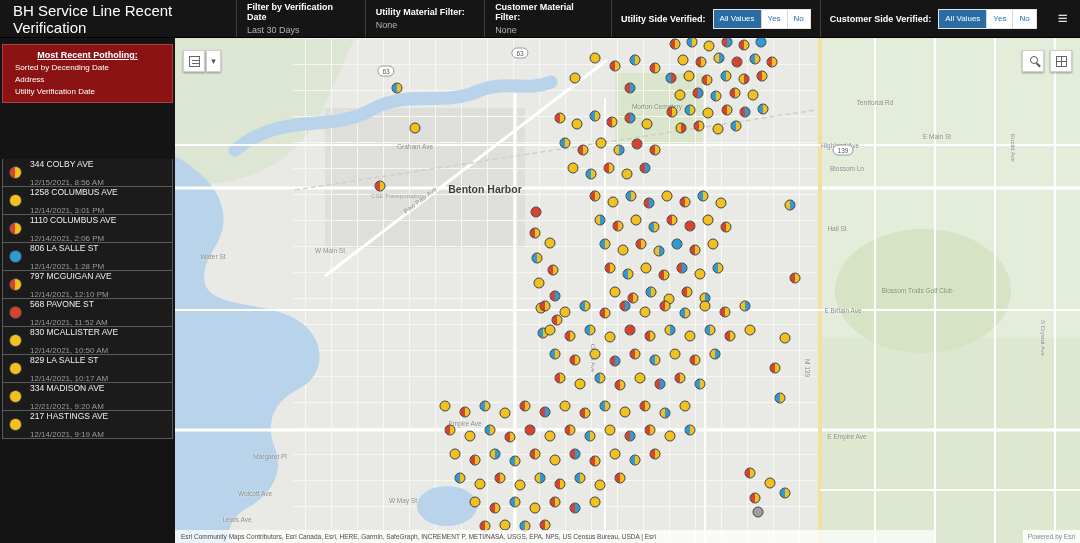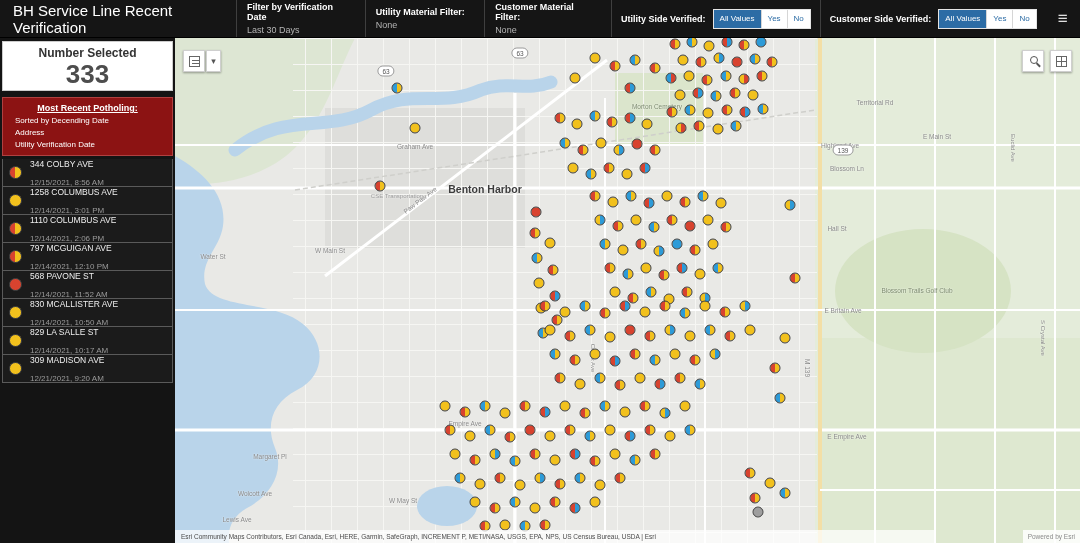--- a/index.html
+++ b/index.html
@@ -106,24 +106,20 @@
           <div class="tbtn selected">All Values</div>
           <div class="tbtn">Yes</div>
           <div class="tbtn">No</div>
         </span>
     </div>
 
     <div class="menu-btn">≡</div>
   </header>
 
   <aside class="sidebar">
-    <div class="num-box">
-      <div class="num-label">Number Selected</div>
-      <div class="num-value">333</div>
-    </div>
     <div class="legend-box">
       <div class="legend-title">Most Recent Potholing:</div>
       <div class="legend-line">Sorted by Decending Date</div>
       <div class="legend-line">Address</div>
       <div class="legend-line u">Utility Verification Date</div>
     </div>
     <div class="pot-list">
         <div class="list-item">
           <span class="pie" style="background: linear-gradient(90deg, rgb(216, 67, 47) 0px, rgb(216, 67, 47) 50%, rgb(242, 193, 29) 50%, rgb(242, 193, 29) 100%);"></span>
           <div class="li-text">
@@ -139,20 +135,27 @@
           </div>
         </div>
         <div class="list-item">
           <span class="pie" style="background: linear-gradient(90deg, rgb(216, 67, 47) 0px, rgb(216, 67, 47) 50%, rgb(242, 193, 29) 50%, rgb(242, 193, 29) 100%);"></span>
           <div class="li-text">
             <div class="li-addr">1110 COLUMBUS AVE</div>
             <div class="li-date">12/14/2021, 2:06 PM</div>
           </div>
         </div>
         <div class="list-item">
+          <span class="pie" style="background: linear-gradient(90deg, rgb(45, 155, 216) 0px, rgb(45, 155, 216) 50%, rgb(45, 155, 216) 50%, rgb(45, 155, 216) 100%);"></span>
+          <div class="li-text">
+            <div class="li-addr">806 LA SALLE ST</div>
+            <div class="li-date">12/14/2021, 1:28 PM</div>
+          </div>
+        </div>
+        <div class="list-item">
           <span class="pie" style="background: linear-gradient(90deg, rgb(216, 67, 47) 0px, rgb(216, 67, 47) 50%, rgb(242, 193, 29) 50%, rgb(242, 193, 29) 100%);"></span>
           <div class="li-text">
             <div class="li-addr">797 MCGUIGAN AVE</div>
             <div class="li-date">12/14/2021, 12:10 PM</div>
           </div>
         </div>
         <div class="list-item">
           <span class="pie" style="background: linear-gradient(90deg, rgb(216, 67, 47) 0px, rgb(216, 67, 47) 50%, rgb(216, 67, 47) 50%, rgb(216, 67, 47) 100%);"></span>
           <div class="li-text">
             <div class="li-addr">568 PAVONE ST</div>
@@ -169,22 +172,29 @@
         <div class="list-item">
           <span class="pie" style="background: linear-gradient(90deg, rgb(242, 193, 29) 0px, rgb(242, 193, 29) 50%, rgb(242, 193, 29) 50%, rgb(242, 193, 29) 100%);"></span>
           <div class="li-text">
             <div class="li-addr">829 LA SALLE ST</div>
             <div class="li-date">12/14/2021, 10:17 AM</div>
           </div>
         </div>
         <div class="list-item">
           <span class="pie" style="background: linear-gradient(90deg, rgb(242, 193, 29) 0px, rgb(242, 193, 29) 50%, rgb(242, 193, 29) 50%, rgb(242, 193, 29) 100%);"></span>
           <div class="li-text">
-            <div class="li-addr">309 MADISON AVE</div>
+            <div class="li-addr">334 MADISON AVE</div>
             <div class="li-date">12/21/2021, 9:20 AM</div>
+          </div>
+        </div>
+        <div class="list-item">
+          <span class="pie" style="background: linear-gradient(90deg, rgb(242, 193, 29) 0px, rgb(242, 193, 29) 50%, rgb(242, 193, 29) 50%, rgb(242, 193, 29) 100%);"></span>
+          <div class="li-text">
+            <div class="li-addr">217 HASTINGS AVE</div>
+            <div class="li-date">12/14/2021, 9:19 AM</div>
           </div>
         </div>
       </div>
   </aside>
 
   <div class="map">
 
     <svg class="decor" width="905" height="505" viewBox="0 0 905 505">
       <defs>
         <pattern id="grid" width="26" height="26" patternUnits="userSpaceOnUse">

